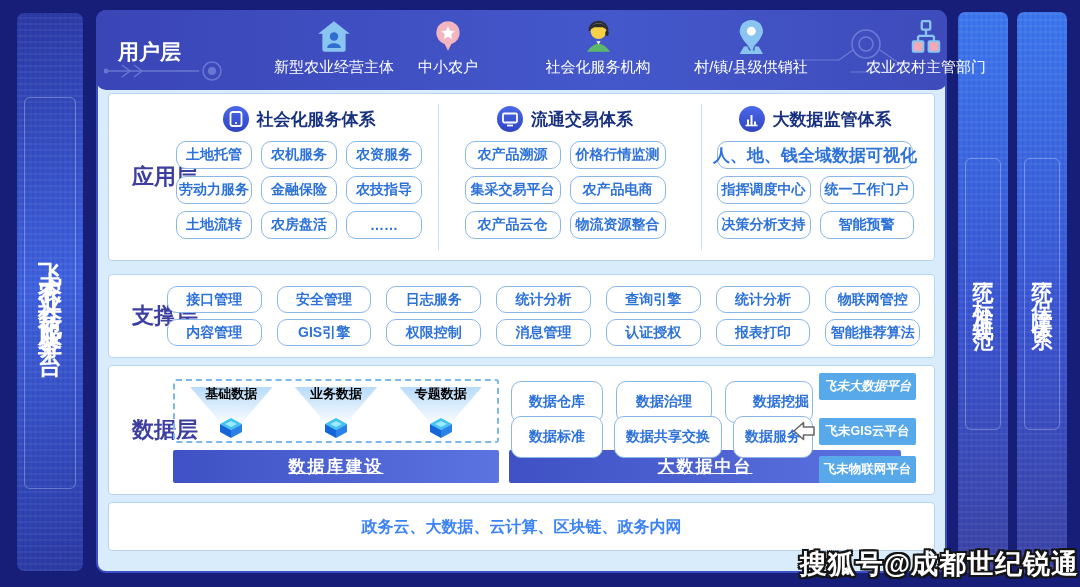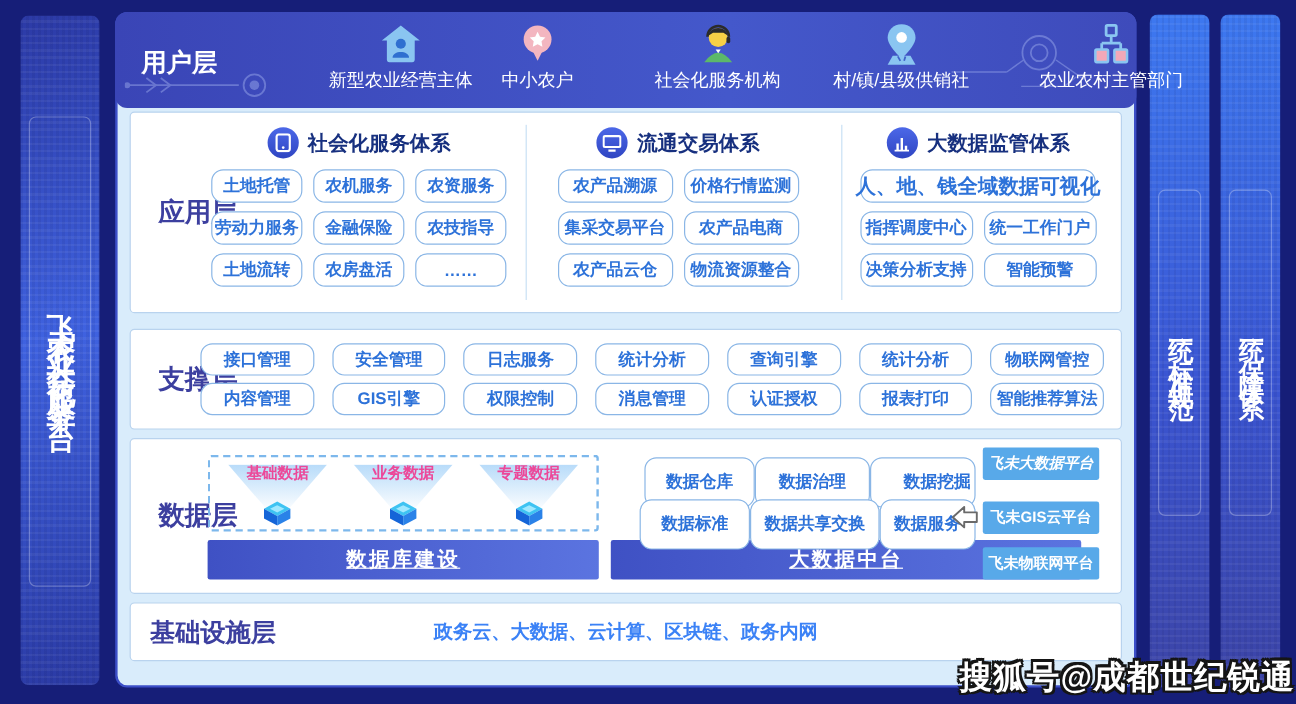--- a/index.html
+++ b/index.html
@@ -70,31 +70,31 @@
   .sup-rows { position:absolute; left:58px; right:14px; top:11px; bottom:11px;
     display:flex; flex-direction:column; justify-content:space-between; }
   .sup-row { display:flex; gap:15px; height:27px; }
   .sup-row .btn { flex:1; }
 
   
   .dashed-box { position:absolute; left:64px; top:13px; width:326px; height:64px;
     border:2px dashed #7db8ec; border-radius:3px; display:flex; justify-content:space-around; padding:2px 4px; }
   .dataset { position:relative; width:100px; height:56px; }
   .ds-label { position:absolute; top:2px; left:50%; transform:translateX(-50%);
-    font-size:13px; font-weight:bold; color:#ec4899; white-space:nowrap; z-index:2; }
+    font-size:13px; font-weight:bold; color:#000000; white-space:nowrap; z-index:2; }
   .ds-beam { position:absolute; top:4px; left:50%; transform:translateX(-50%); width:86px; height:36px;
     background:linear-gradient(180deg, rgba(125,190,245,.55), rgba(125,190,245,.05));
     clip-path:polygon(2% 0,98% 0,62% 100%,38% 100%); }
   .ds-cube { position:absolute; bottom:0; left:50%; transform:translateX(-50%); }
   .grad-bar { position:absolute; height:33px; top:84px;
     background:linear-gradient(90deg,#3f51c4,#5b74e0); color:#fff; font-size:17px; font-weight:bold;
     display:flex; align-items:center; justify-content:center; border-radius:2px; letter-spacing:2px;text-decoration:underline; }
   #db-bar { left:64px; width:326px; }
   #mid-bar { left:400px; width:392px; }
-  .drow { position:absolute; left:402px; width:302px; height:42px; display:flex; justify-content:flex-end; }
+  .drow { position:absolute; left:402px; width:302px; height:42px; display:flex; justify-content:space-between; }
   #drow1 { top:15px; } #drow2 { top:50px; }
   .w92{width:92px;} .w88{width:88px;padding-left:24px;} .w108{width:108px;} .w80{width:80px;} .w96b{width:96px;}
   .platform { position:absolute; left:710px; width:97px; height:27px; background:#58a9e9;
     color:#fff; font-size:12.5px; font-weight:bold; display:flex; align-items:center;
     justify-content:center; border-radius:2px; white-space:nowrap; }
   #plat-0{top:7px;font-style:italic;} #plat-1{top:52px;} #plat-2{top:90px;}
   #data-arrow { position:absolute; left:684px; top:53px; }
 
   
   .infra-content { position:absolute; left:50%; top:50%; transform:translate(-50%,-50%);
@@ -345,21 +345,20 @@
     <svg id="data-arrow" width="22" height="24" viewBox="0 0 22 24">
       <path d="M1 12 L10.5 3.5 L10.5 8 L21 8 L21 16 L10.5 16 L10.5 20.5 Z" fill="#fff" stroke="#6a6a6a" stroke-width="1.6" stroke-linejoin="round"></path>
     </svg>
 
     <div class="platform" id="plat-0">飞未大数据平台</div>
     <div class="platform" id="plat-1">飞未GIS云平台</div>
     <div class="platform" id="plat-2">飞未物联网平台</div>
   </div>
 
   <div class="box" id="infra-box">
-    <div class="layer-label" style="width:140px; text-align:left; left:16px; font-size:21px;">基础设施层</div>
     <div class="infra-content">政务云、大数据、云计算、区块链、政务内网</div>
   </div>
 
   <div class="vbanner noise rbar" id="right-banner-1">
     <span>统一标准规范</span>
   </div>
   <div class="vbanner noise rbar" id="right-banner-2">
     <span>统一保障体系</span>
   </div>
 

